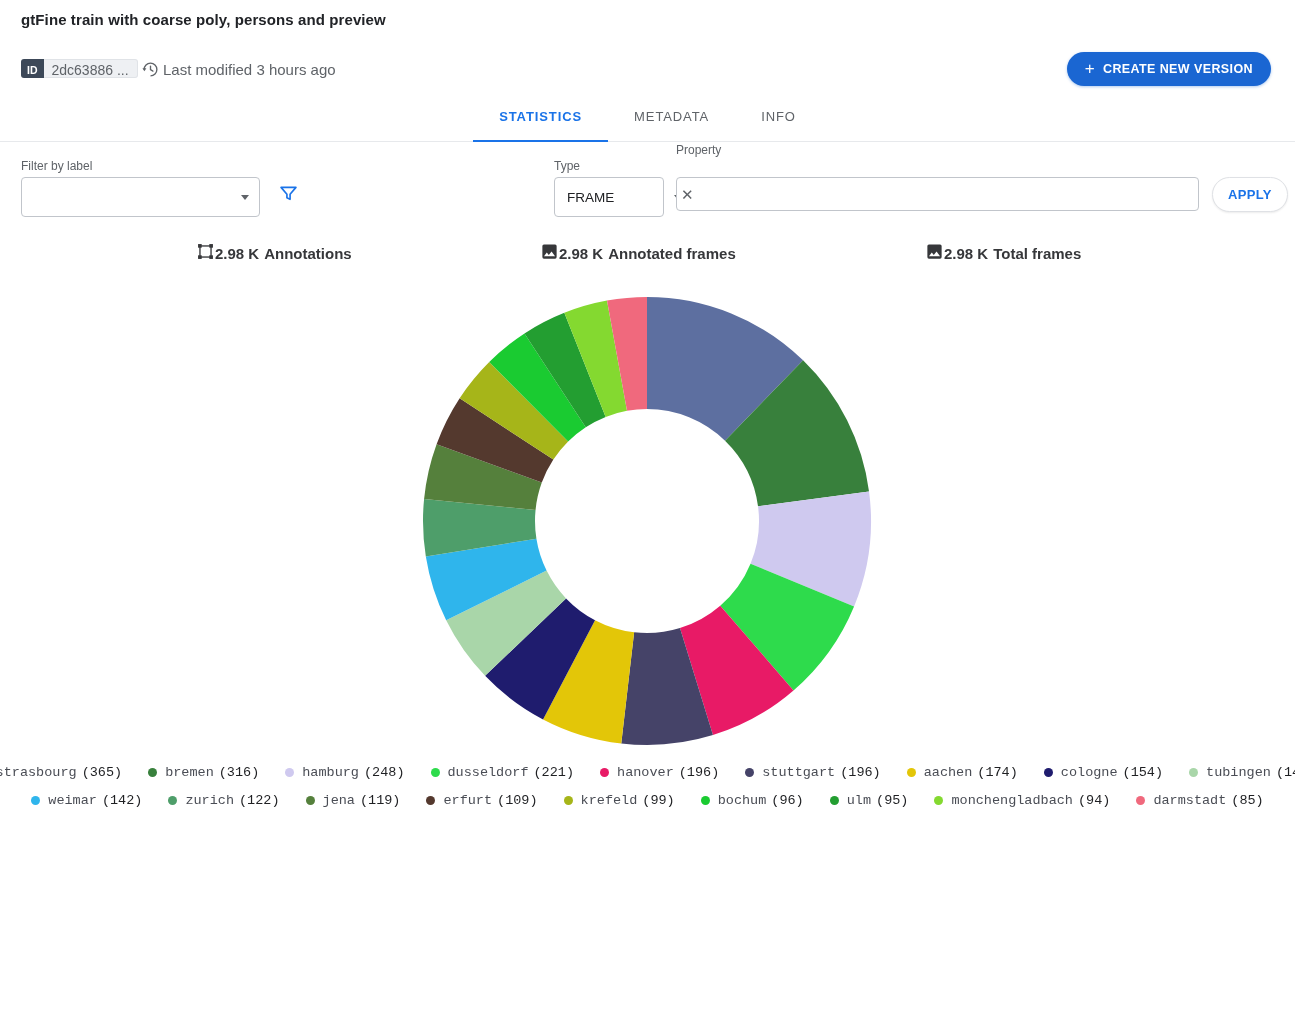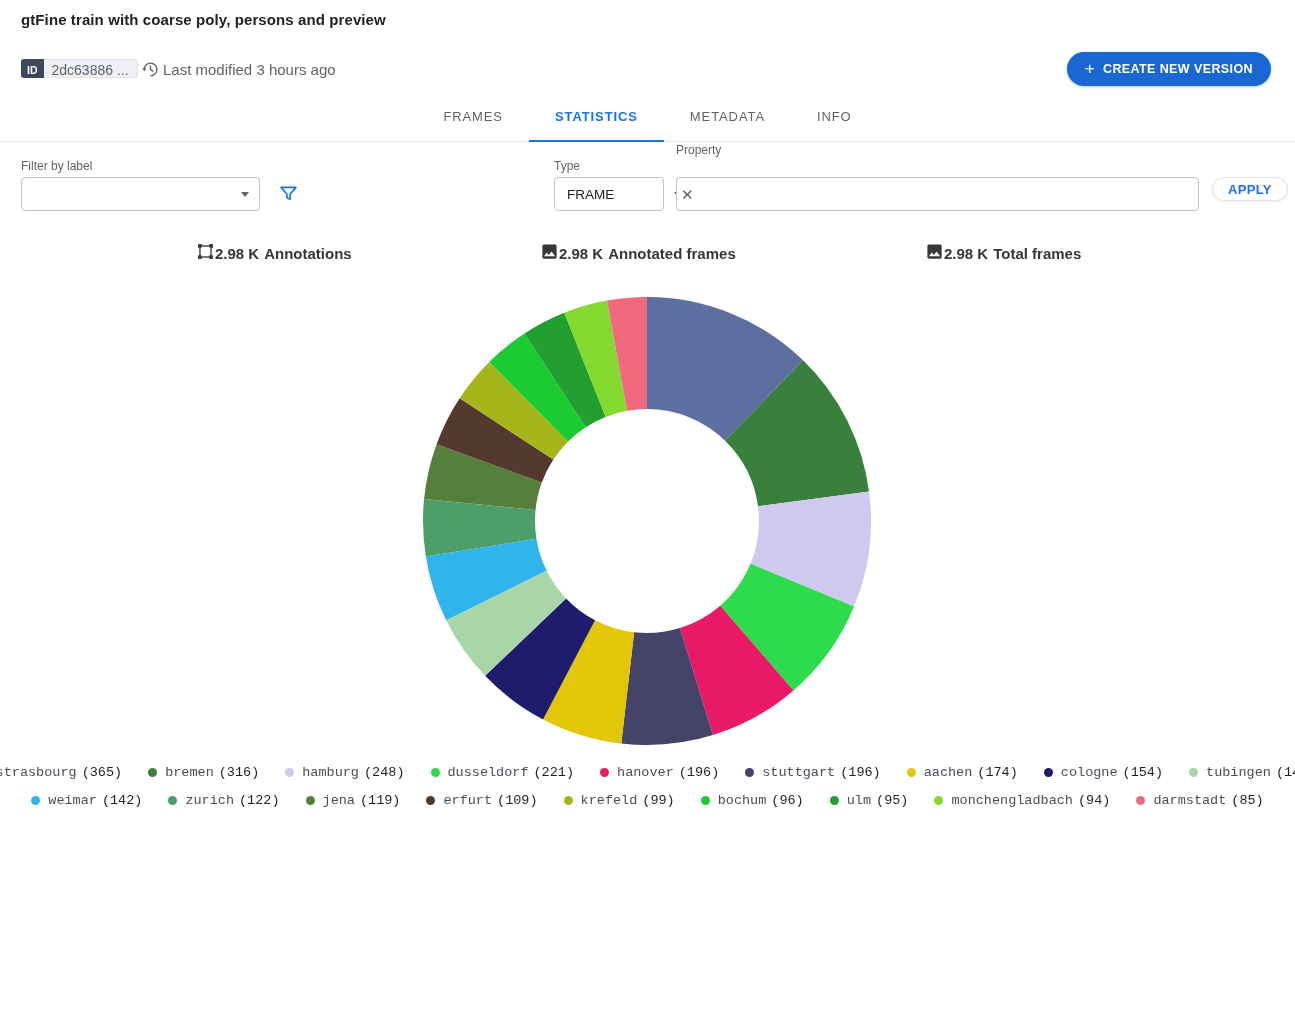--- a/index.html
+++ b/index.html
@@ -27,31 +27,31 @@
   .tab-bar{left:0;right:0;top:93px;height:48px;display:flex;justify-content:center;align-items:stretch;border-bottom:1px solid #e7e9ec;}
   .tab{display:flex;align-items:center;padding:0 26px;font-size:13px;font-weight:500;letter-spacing:.9px;
     color:#5f6368;cursor:pointer;border-bottom:2px solid transparent;margin-bottom:-1px;}
   .tab.active{color:#1a73e8;border-bottom-color:#1a73e8;font-weight:600;}
 
   
   .field-label{font-size:12px;color:#5f6368;}
   .lbl-filter-label{left:21px;top:159px;}
   .lbl-type{left:554px;top:159px;}
   .lbl-property{left:676px;top:143px;}
-  .select-box{height:34px;border:1px solid #c1c5cb;border-radius:4px;display:flex;align-items:center;
+  .select-box{height:40px;border:1px solid #c1c5cb;border-radius:4px;display:flex;align-items:center;
     padding:0 10px 0 12px;box-sizing:border-box;background:#fff;cursor:pointer;font-size:13.5px;color:#202124;gap:30px;}
   .label-select{left:21px;top:177px;width:239px;}
   .type-select{left:554px;top:177px;width:110px;}
   .select-box .spacer{flex:1;}
   .caret{width:0;height:0;border-left:4.5px solid transparent;border-right:4.5px solid transparent;border-top:5px solid #5f6368;}
   .funnel-btn{left:277px;top:183px;width:22px;height:22px;border:none;background:transparent;padding:0;cursor:pointer;}
   .prop-input-wrap{left:676px;top:177px;width:523px;height:34px;box-sizing:border-box;border:1px solid #c1c5cb;border-radius:4px;display:flex;align-items:center;background:#fff;}
   .prop-input{flex:1;border:none;outline:none;background:transparent;font-family:inherit;font-size:14px;color:#202124;padding:0 8px 0 12px;}
   .clear-btn{border:none;background:transparent;color:#5f6368;font-size:15px;padding:0 12px 0 4px;cursor:pointer;line-height:1;}
-  .apply-btn{left:1212px;top:177px;height:24px;padding:0 15px;border:1px solid #dfe1e5;border-radius:17.5px;
+  .apply-btn{left:1212px;top:177px;height:35px;padding:0 15px;border:1px solid #dfe1e5;border-radius:17.5px;
     background:#fff;color:#1a73e8;font-family:inherit;font-size:13px;font-weight:700;letter-spacing:.3px;cursor:pointer;
     box-shadow:0 1px 2px rgba(0,0,0,.08);}
 
   
   .stat{top:242px;display:inline-flex;align-items:center;}
   .stat-1{left:196px;} .stat-2{left:540px;justify-content:center;} .stat-3{left:925px;}
   .stat-text{font-size:15px;font-weight:600;color:#36373a;}
   .stat-text .val{margin-right:5px;}
 
   
@@ -83,21 +83,20 @@
   </svg>
 </span>
 <span class="abs last-modified">Last modified 3 hours ago</span>
 
 <button class="abs create-btn">
   <span class="plus-icon">+</span>
   <span>CREATE NEW VERSION</span>
 </button>
 
 <div class="abs tab-bar">
-  <div class="tab">FRAMES</div>
   <div class="tab active">STATISTICS</div>
   <div class="tab">METADATA</div>
   <div class="tab">INFO</div>
 </div>
 
 <div class="abs field-label lbl-filter-label">Filter by label</div>
 <div class="abs select-box label-select">
   <span></span>
   <span class="spacer"></span>
   <span class="caret"></span>

